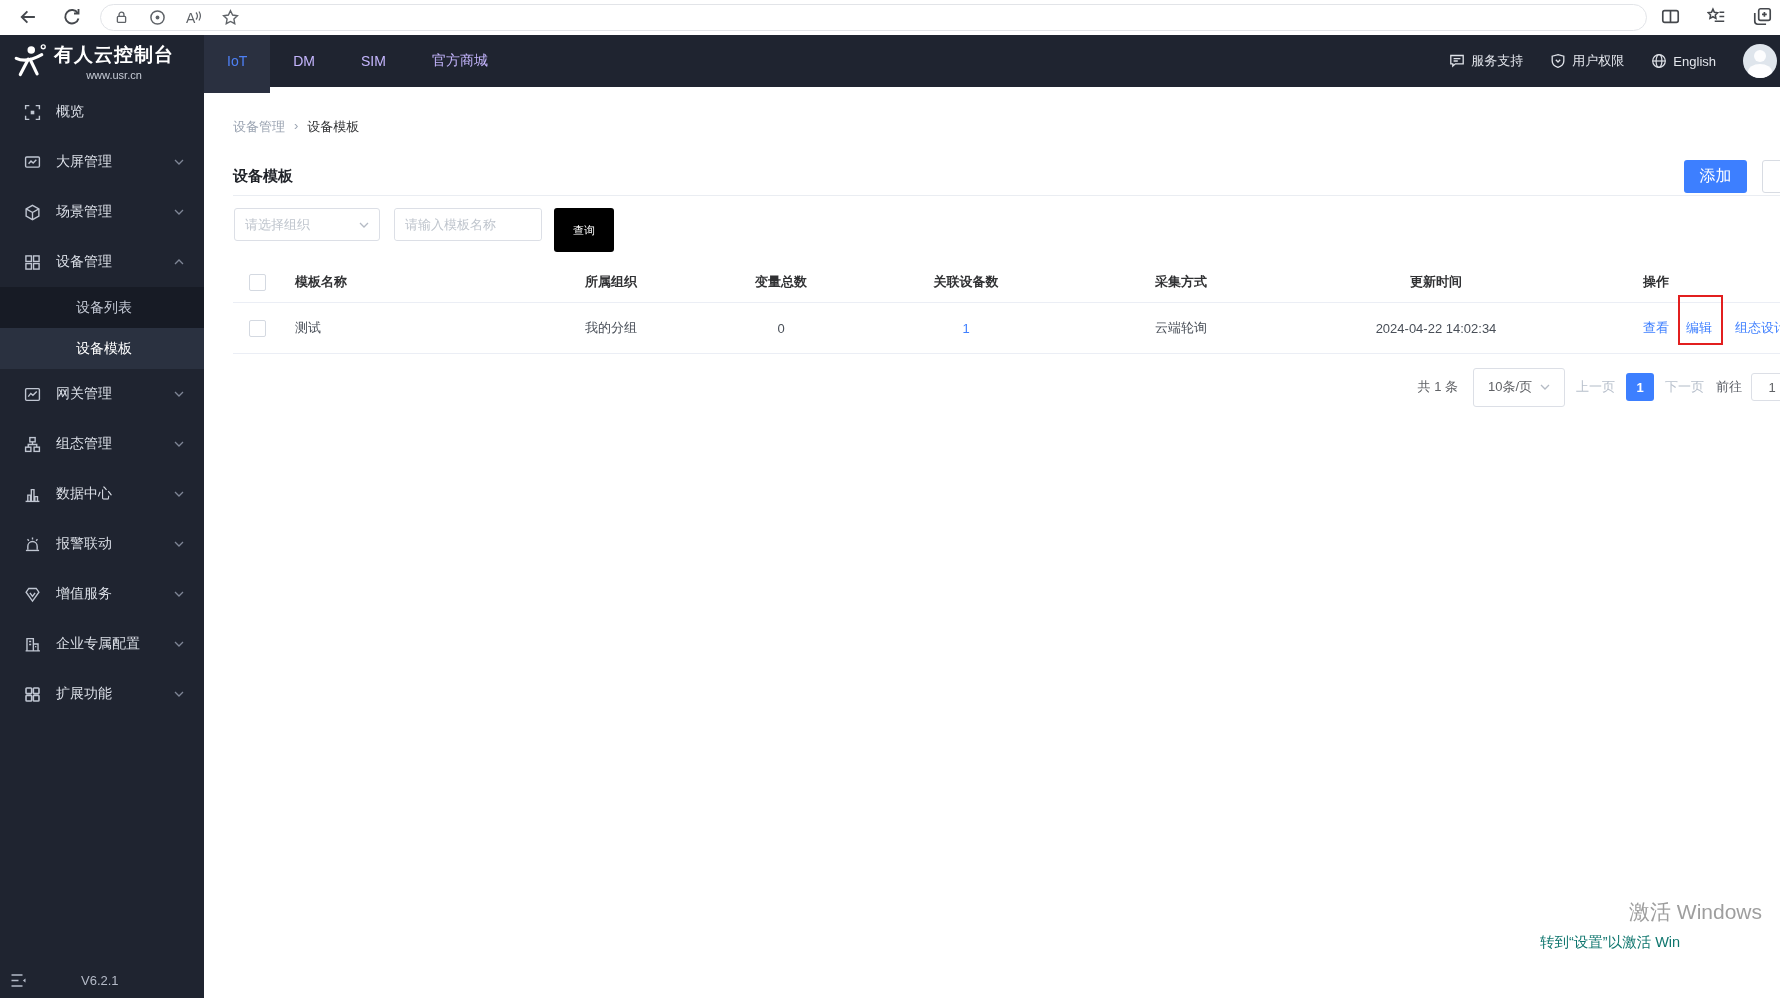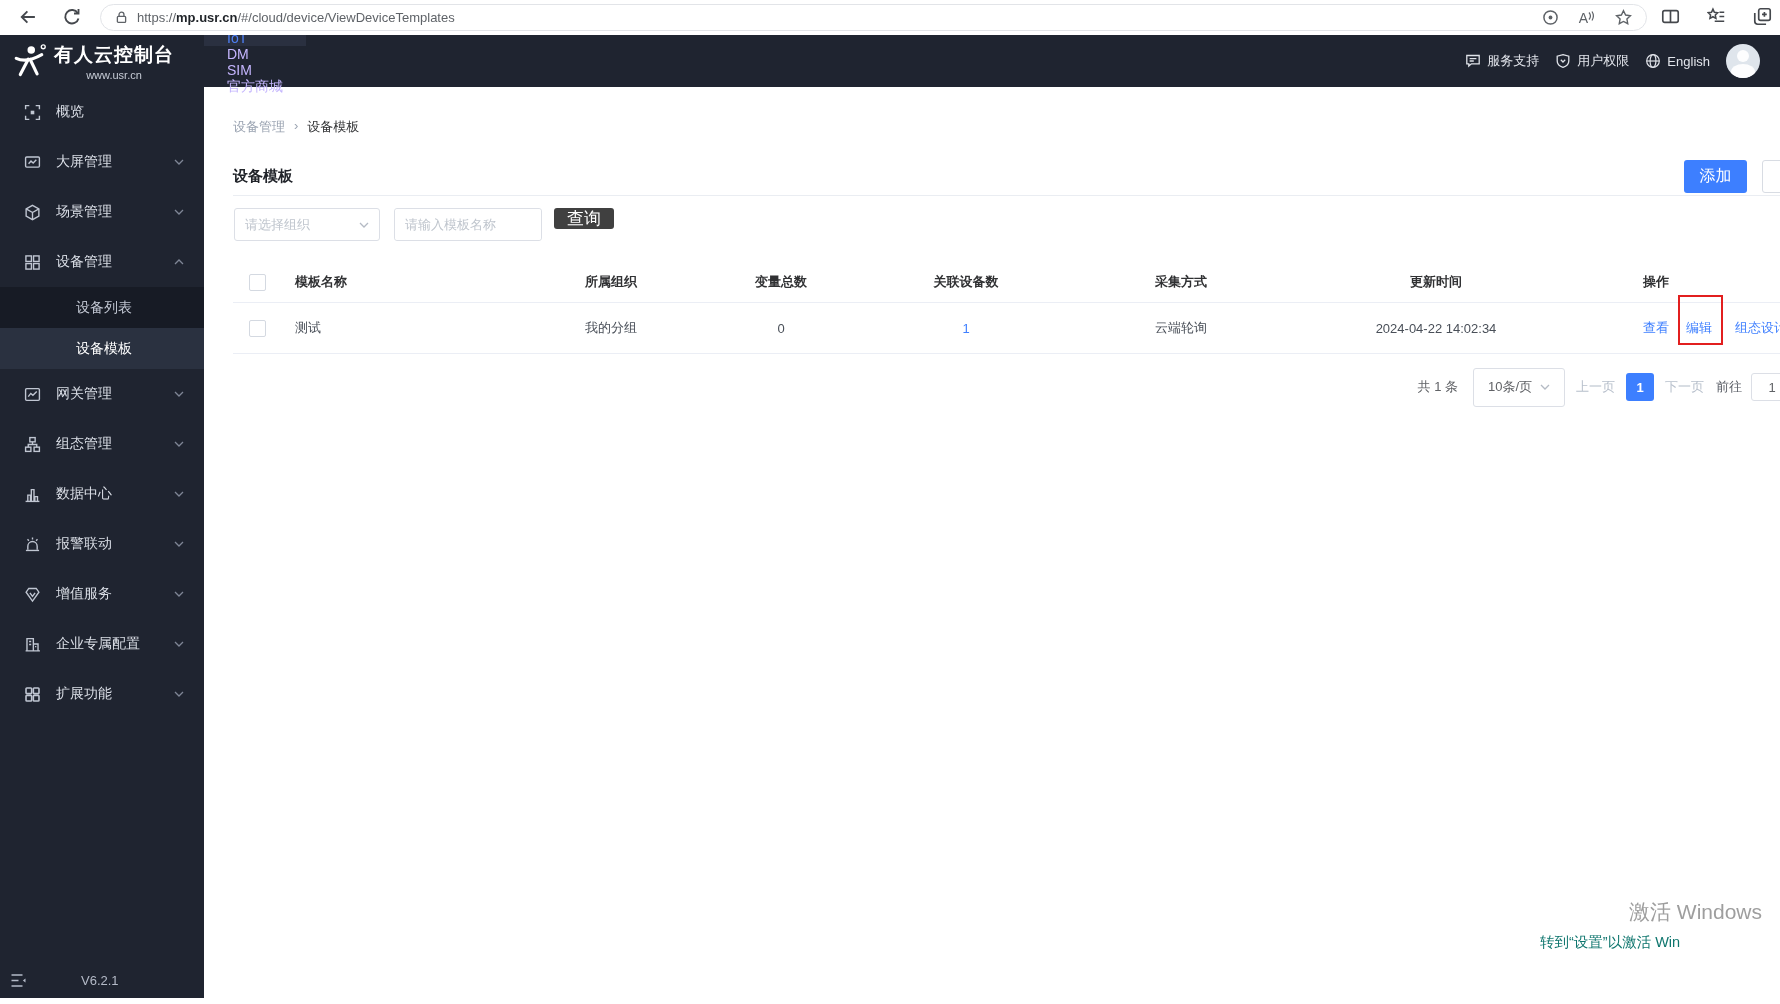--- a/index.html
+++ b/index.html
@@ -17,24 +17,24 @@
   .pill-ico{width:17px;height:17px;color:#5f6368;margin-left:20px;flex:none;}
   .readaloud{display:flex;align-items:flex-start;color:#5f6368;font-size:13px;margin-left:20px;}
   .tb-right{position:absolute;right:2px;top:7px;display:flex;gap:27px;align-items:center;padding-right:6px;}
   .tb-right .navico2{width:19px;height:19px;color:#45484d;}
   
   .hd{position:absolute;left:0;top:35px;width:1780px;height:52px;background:#1f2430;display:flex;align-items:center;z-index:20;}
   .brand{width:204px;box-sizing:border-box;padding-left:11px;display:flex;align-items:center;gap:7px;}
   .brand-txt{display:flex;flex-direction:column;align-items:center;}
   .brand-t{font-size:19px;font-weight:bold;color:#fff;letter-spacing:1px;white-space:nowrap;}
   .brand-s{font-size:11px;color:#c7ccd6;margin-top:1px;}
-  .tabs{display:flex;height:63px;flex-direction:column;}
+  .tabs{display:flex;height:63px;}
   .tab{display:flex;align-items:center;padding:0 23px;font-size:14px;color:#c4b5fd;cursor:pointer;}
   .tab.active{background:#2a3040;color:#4e80f5;}
-  .hright{margin-left:auto;display:flex;align-items:center;gap:16px;padding-right:20px;font-size:13px;color:#e2e5eb;}
+  .hright{margin-left:auto;display:flex;align-items:center;gap:27px;padding-right:3px;font-size:13px;color:#e2e5eb;}
   .hitem{display:flex;align-items:center;gap:6px;cursor:pointer;}
   .hico{width:16px;height:16px;color:#dfe2e8;}
   .avatar{width:34px;height:34px;border-radius:50%;background:#dfe5ec;overflow:hidden;position:relative;}
   .avatar .a-head{position:absolute;left:11px;top:6px;width:12px;height:12px;border-radius:50%;background:#fdfdfe;}
   .avatar .a-body{position:absolute;left:5px;top:20px;width:24px;height:16px;border-radius:50%;background:#fdfdfe;}
   
   .sb{position:absolute;left:0;top:87px;bottom:0;width:204px;background:#1f2430;color:#dbdfe7;font-size:14px;z-index:10;}
   .s-item{height:50px;display:flex;align-items:center;padding:0 20px 0 24px;gap:15px;cursor:pointer;}
   .s-ico{width:17px;height:17px;color:#c0c6d2;flex:none;}
   .s-label{flex:1;}
@@ -52,21 +52,21 @@
   .btn{display:flex;align-items:center;justify-content:center;border-radius:3px;cursor:pointer;box-sizing:border-box;}
   .btn-add{position:absolute;left:1480px;top:73px;width:63px;height:33px;background:#3d7fff;color:#fff;font-size:16px;}
   .btn-part{position:absolute;left:1558px;top:73px;width:86px;height:33px;background:#fff;border:1px solid #d8dce3;color:#303133;justify-content:flex-start;padding-left:20px;font-size:13px;}
   .hr{position:absolute;left:29px;right:0;top:108px;height:1px;background:#eaedf2;}
   .fbox{position:absolute;top:121px;height:33px;border:1px solid #dcdfe6;border-radius:3px;background:#fff;box-sizing:border-box;display:flex;align-items:center;}
   .f-select{left:30px;width:146px;padding:0 10px;justify-content:space-between;color:#bfc5cd;cursor:pointer;}
   .f-input{left:190px;width:148px;}
   .f-input input{border:0;outline:0;width:100%;height:100%;padding:0 10px;font-size:13px;border-radius:3px;font-family:inherit;color:#303133;box-sizing:border-box;}
   .f-input input::placeholder{color:#bfc5cd;}
   .schev{width:10px;height:6px;color:#b4bac4;}
-  .btn-query{position:absolute;left:350px;top:121px;width:60px;height:21px;background:#404040;color:#fff;font-size:17px;}
+  .btn-query{position:absolute;left:350px;top:121px;width:60px;height:44px;background:#000000;color:#fff;font-size:11px;}
   
   .tbl{position:absolute;left:29px;top:175px;width:1618px;}
   .trow{display:flex;align-items:center;border-bottom:1px solid #ebeef5;}
   .thead{height:40px;font-weight:bold;color:#303133;}
   .tdata{height:50px;color:#494f58;}
   .c1{width:48px;display:flex;justify-content:center;flex:none;}
   .c2{width:260px;padding-left:14px;box-sizing:border-box;flex:none;text-align:left;}
   .c3{width:140px;text-align:center;flex:none;}
   .c4{width:200px;text-align:center;flex:none;}
   .c5{width:170px;text-align:center;flex:none;}
@@ -101,21 +101,20 @@
     </svg>
   <svg class="navico" style="left:62px;" viewBox="0 0 16 16" fill="none" stroke="currentColor" stroke-width="1.5">
       <path d="M13.2 9.2A5.4 5.4 0 1 1 12.6 5"></path>
       <path d="M13.2 1.6v3.6H9.6"></path>
     </svg>
   <div class="pill">
     <svg style="width:15px;height:15px;margin-left:13px;color:#5f6368;flex:none;" viewBox="0 0 16 16" fill="none" stroke="currentColor" stroke-width="1.4">
         <rect x="3.6" y="6.8" width="8.8" height="6.4" rx="1"></rect>
         <path d="M5.4 6.8V4.9a2.6 2.6 0 0 1 5.2 0v1.9"></path>
       </svg>
-    <div class="url"><span>https://</span><span class="dom">mp.usr.cn</span><span>/#/cloud/device/ViewDeviceTemplates</span></div>
     <svg class="pill-ico" viewBox="0 0 16 16" fill="none" stroke="currentColor" stroke-width="1.4">
         <circle cx="8" cy="8" r="6.2"></circle>
         <circle cx="8" cy="8" r="1.8" fill="currentColor" stroke="none"></circle>
       </svg>
     <div class="readaloud">
         <span style="font-size:14px;">A</span>
         <svg style="width:7px;height:10px;margin-top:1px;" viewBox="0 0 7 10" fill="none" stroke="currentColor" stroke-width="1.2">
           <path d="M1 1.5a5.5 5.5 0 0 1 0 7M4 0.5a8.5 8.5 0 0 1 0 9"></path>
         </svg>
       </div>

